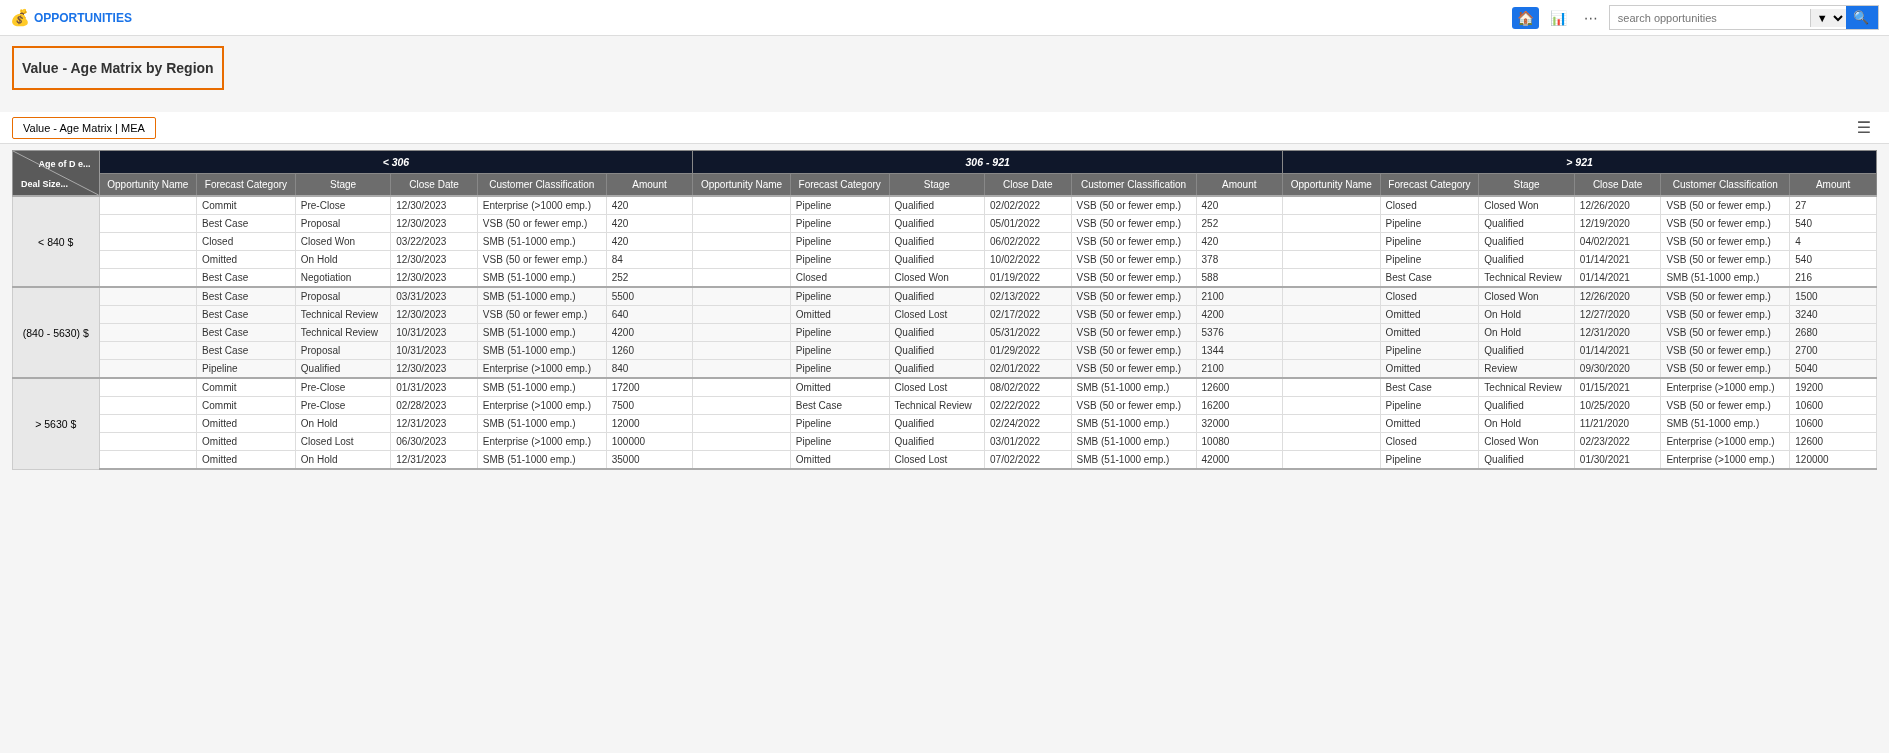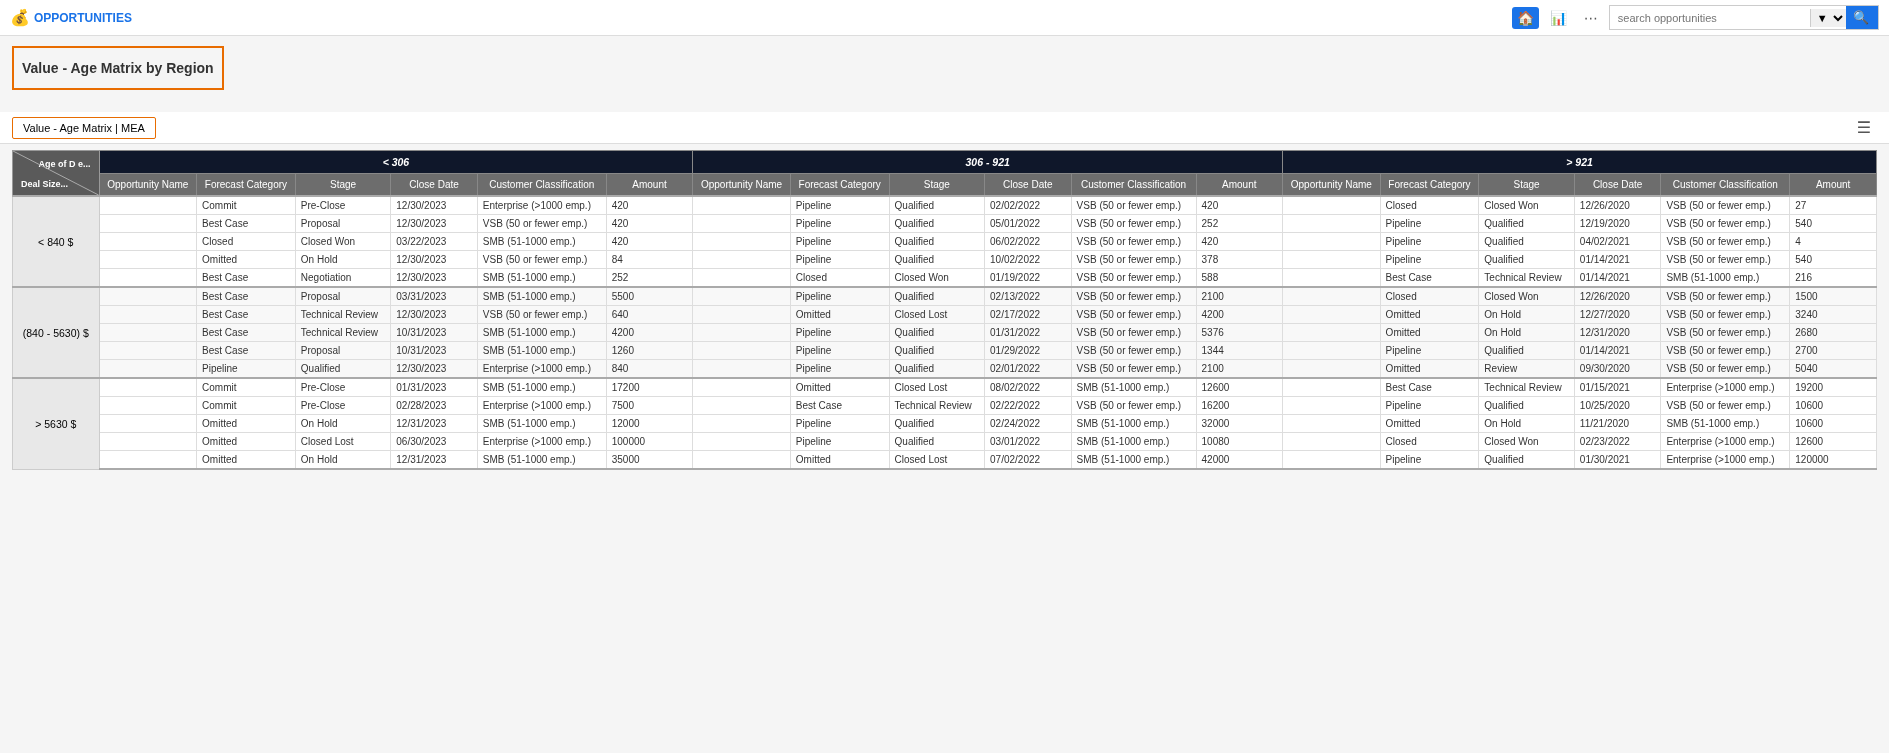--- a/index.html
+++ b/index.html
@@ -362,21 +362,21 @@
           <tr>
             <td class="data-cell section-b"></td>
             <td class="data-cell section-b">Best Case</td>
             <td class="data-cell section-b">Technical Review</td>
             <td class="data-cell section-b">10/31/2023</td>
             <td class="data-cell section-b">SMB (51-1000 emp.)</td>
             <td class="data-cell section-b">4200</td>
             <td class="data-cell section-b"></td>
             <td class="data-cell section-b">Pipeline</td>
             <td class="data-cell section-b">Qualified</td>
-            <td class="data-cell section-b">01/31/2022</td>
+            <td class="data-cell section-b">05/31/2022</td>
             <td class="data-cell section-b">VSB (50 or fewer emp.)</td>
             <td class="data-cell section-b">5376</td>
             <td class="data-cell section-b"></td>
             <td class="data-cell section-b">Omitted</td>
             <td class="data-cell section-b">On Hold</td>
             <td class="data-cell section-b">12/31/2020</td>
             <td class="data-cell section-b">VSB (50 or fewer emp.)</td>
             <td class="data-cell section-b">2680</td>
           </tr>
           <tr>

